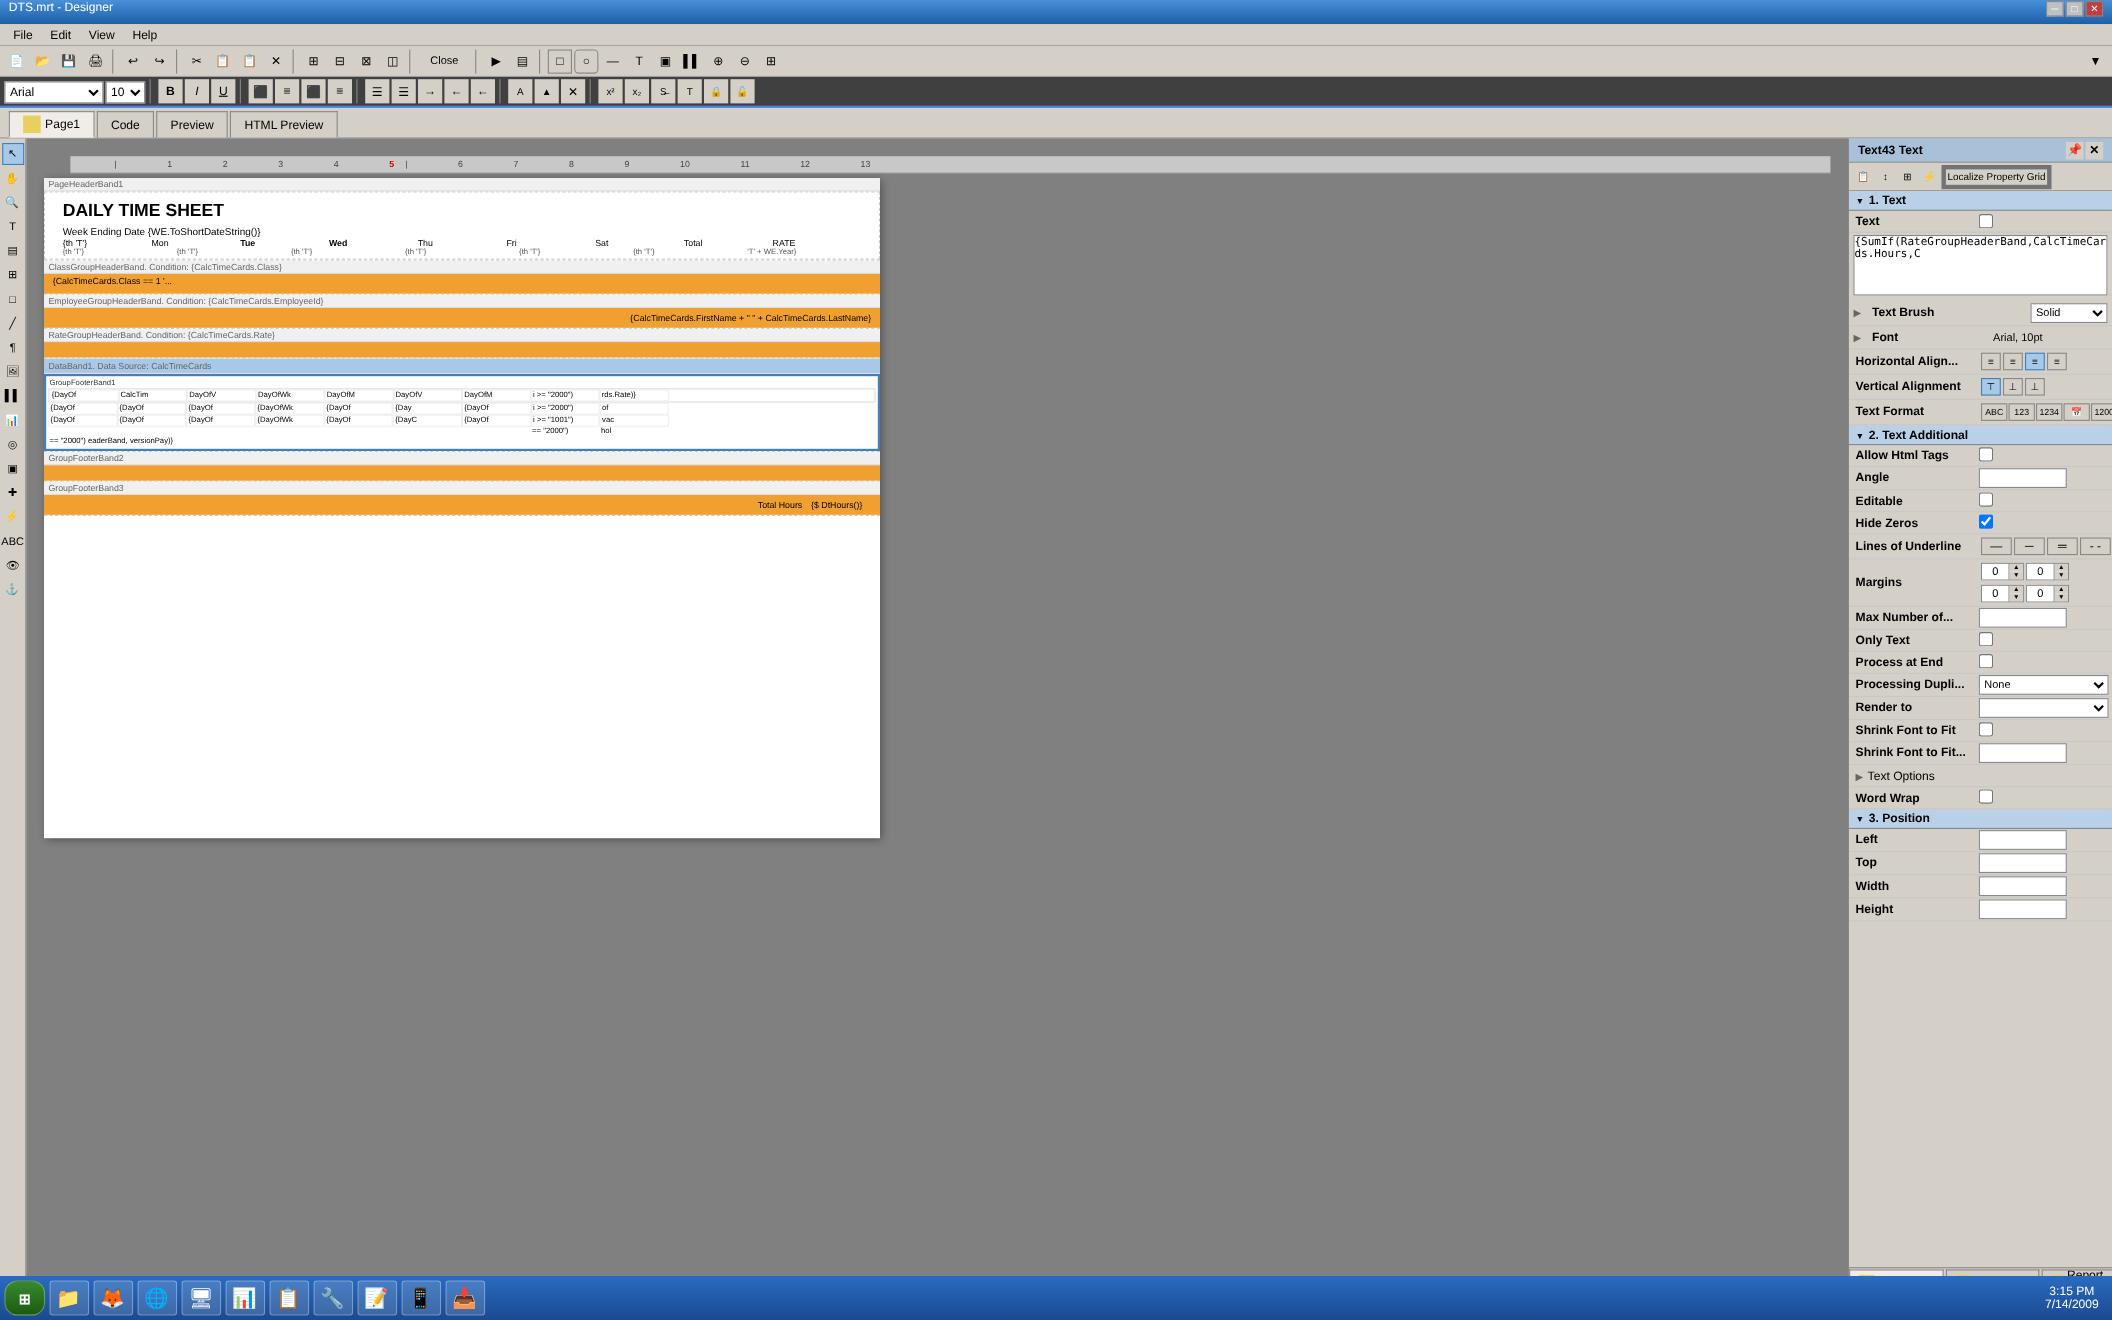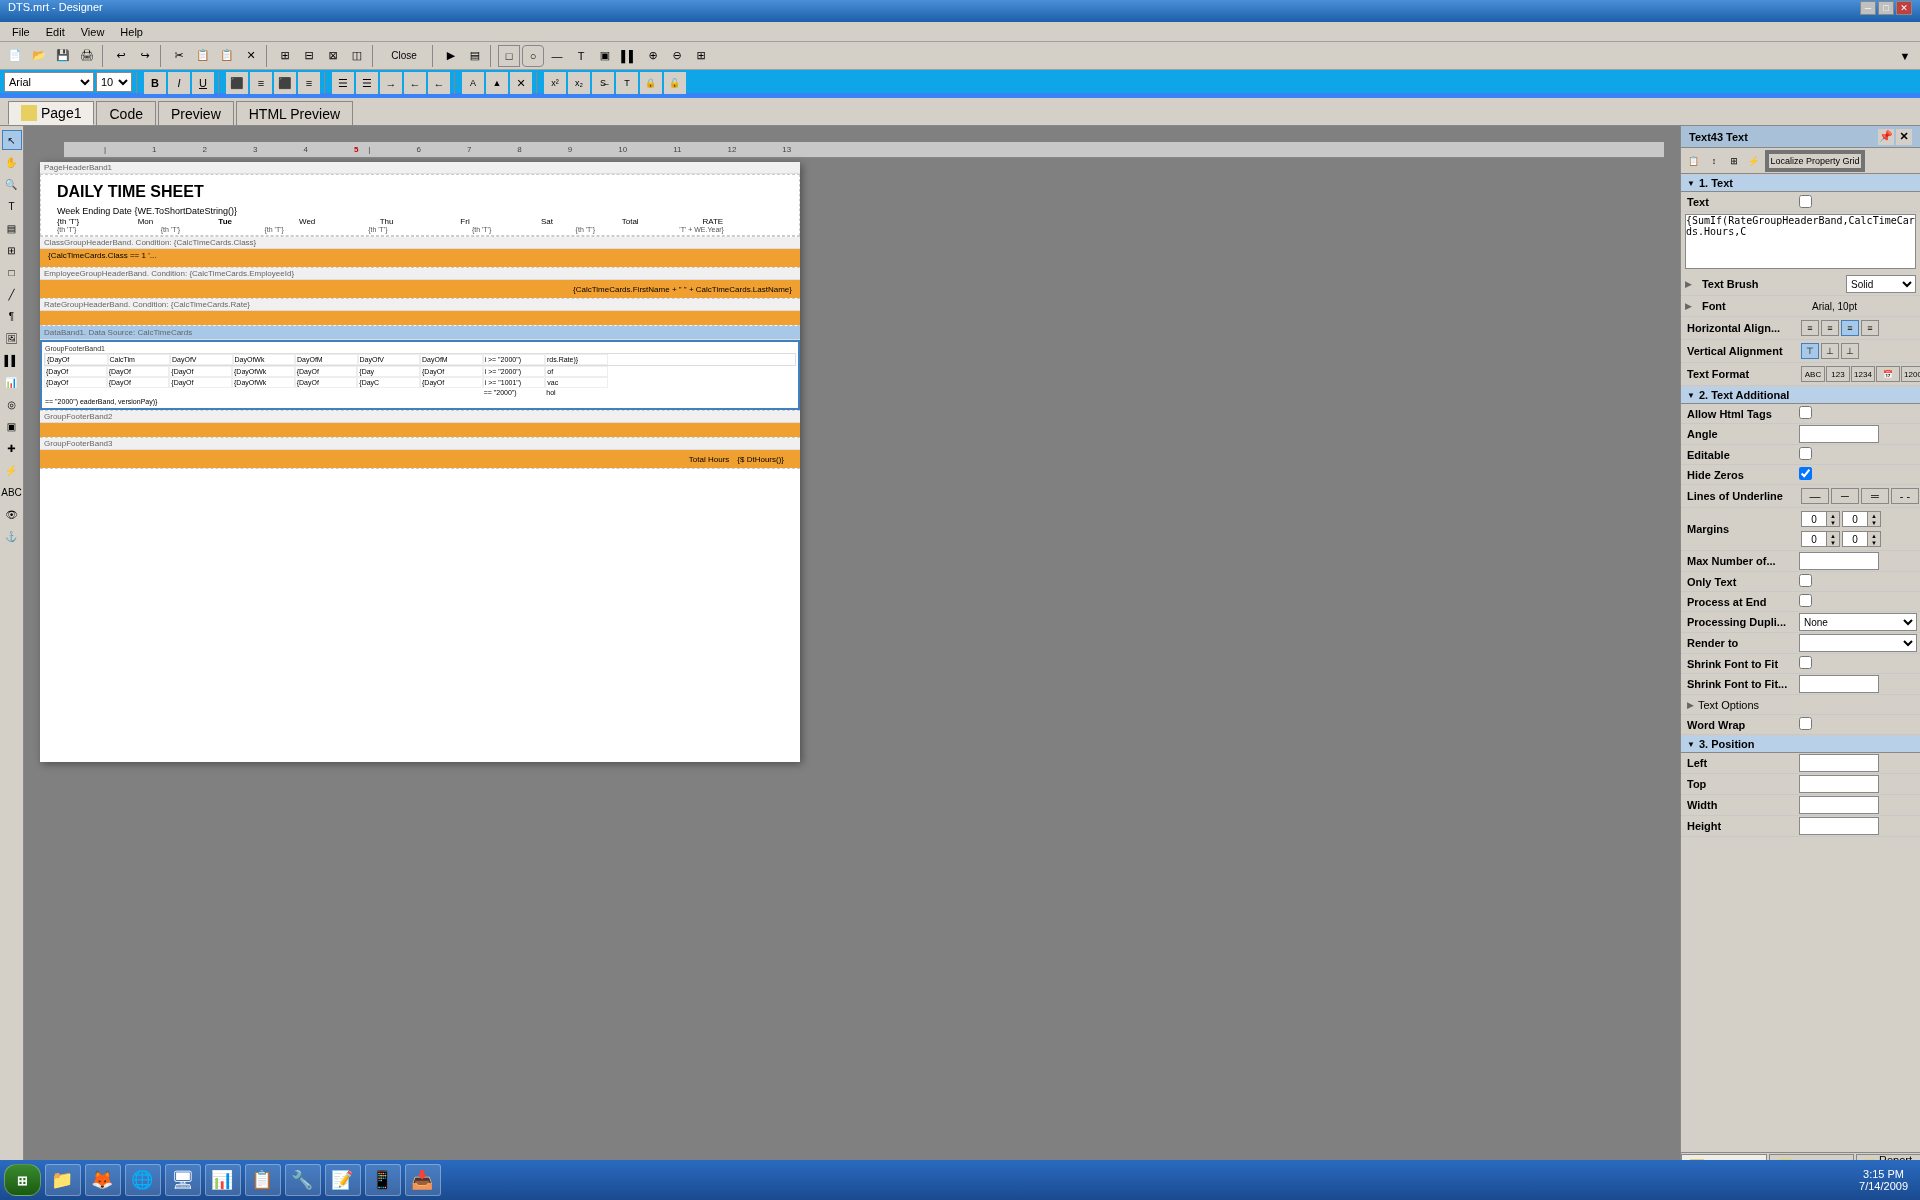--- a/index.html
+++ b/index.html
@@ -50,26 +50,26 @@
       height: 28px;
       background: #d4d0c8;
       display: flex;
       align-items: center;
       padding: 2px 4px;
       gap: 2px;
       border-bottom: 1px solid #a0a0a0;
     }
     #toolbar2 {
       height: 28px;
-      background: #0ea5e9;
-      display: flex;
-      align-items: flex-start;
+      background: #404040;
+      display: flex;
+      align-items: flex-end;
       padding: 2px 4px;
       gap: 2px;
-      border-bottom: 5px solid #3b82f6;
+      border-bottom: 2px solid #3b82f6;
     }
     .tb-btn {
       width: 22px; height: 22px;
       background: #d4d0c8;
       border: 1px solid transparent;
       display: flex; align-items: center; justify-content: center;
       cursor: pointer;
       font-size: 11px;
     }
     .tb-separator { width: 4px; height: 22px; border-left: 1px solid #888; margin: 0 2px; }
@@ -84,21 +84,21 @@
       padding: 0 8px;
       border-bottom: 1px solid #888;
     }
     .tab {
       height: 24px;
       padding: 0 12px;
       background: #d4d0c8;
       border: 1px solid #888;
       border-bottom: none;
       display: flex; align-items: center;
-      font-size: 14px;
+      font-size: 11px;
       cursor: pointer;
       margin-right: 2px;
     }
     .tab.active { background: #f0ede8; border-bottom: 1px solid #f0ede8; }
     .tab-icon { width: 16px; height: 16px; background: #e8d060; margin-right: 4px; }
     
     
     #main {
       display: flex;
       height: calc(1200px - 22px - 20px - 28px - 28px - 28px - 22px);
@@ -598,21 +598,21 @@
 
       <div class="report-section">
         <div class="section-label">PageHeaderBand1</div>
         <div style="padding: 4px 8px 2px 8px; border: 1px dashed #ccc;">
           <div class="report-title">DAILY TIME SHEET</div>
           <div class="report-subtitle">Week Ending Date {WE.ToShortDateString()}</div>
           <div style="display:flex; font-size:8px; padding: 0 8px;">
             <span style="flex:1;">{th 'T'}</span>
             <span style="flex:1;">Mon</span>
             <span style="flex:1;font-weight:bold;">Tue</span>
-            <span style="flex:1;">Wed</span>
+            <span style="flex:1;font-weight:bold;">Wed</span>
             <span style="flex:1;">Thu</span>
             <span style="flex:1;">Fri</span>
             <span style="flex:1;">Sat</span>
             <span style="flex:1;">Total</span>
             <span style="flex:1;">RATE</span>
           </div>
           <div style="display:flex; font-size:7px; padding: 0 8px; color:#555;">
             <span style="flex:1;">{th 'T'}</span>
             <span style="flex:1;">{th 'T'}</span>
             <span style="flex:1;">{th 'T'}</span>

